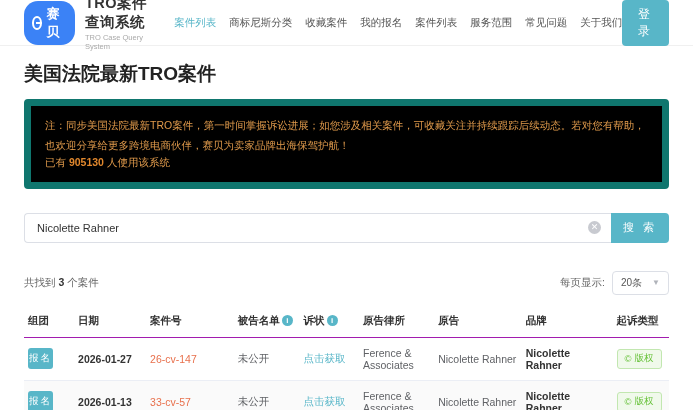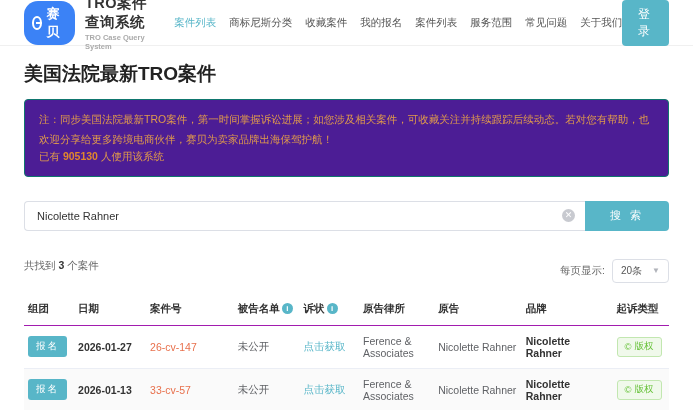--- a/index.html
+++ b/index.html
@@ -11,51 +11,51 @@
     background: #fff; border-bottom: 1px solid #f0f0f0; }
   .logo-chip { background: #3b82f6; color: #fff; border-radius: 14px;
     padding: 4px 12px 4px 8px; display: flex; align-items: center; gap: 4px;
     font-weight: bold; font-size: 13px; cursor: pointer; }
   .logo-glyph { width: 14px; height: 14px; border: 2px solid #fff; border-radius: 50%;
     display: inline-block; position: relative; }
   .logo-glyph::after { content: ""; position: absolute; right: -2px; top: 4px;
     width: 6px; height: 2px; background: #fff; }
   .brand-text { margin-left: 10px; }
   .brand-title { font-size: 14.5px; font-weight: bold; color: #333; letter-spacing: .5px; }
-  .brand-sub { font-size: 7.5px; color: #aaa; margin-top: 1px; font-weight: bold; }
+  .brand-sub { font-size: 7.5px; color: #aaa; margin-top: 1px; }
   .nav { display: flex; align-items: center; gap: 13px; margin-left: 26px; flex: 1; font-family: Liberation Mono, monospace; }
   .nav-item { font-size: 10.5px; color: #555; cursor: pointer; white-space: nowrap; }
   .nav-item.active { color: #58b6c8; }
   .login-btn { background: #58b6c8; color: #fff; border: none; border-radius: 4px;
     font-size: 12px; padding: 6px 14px; cursor: pointer; letter-spacing: 3px;
     font-family: inherit; }
 
   
   .main { padding: 0 24px; }
   .page-title { font-size: 19px; font-weight: bold; color: #222; margin: 15px 0 12px; }
 
-  .notice-box { background: #4c1d95; border: 1px solid #0f766e; border-radius: 4px;
+  .notice-box { background: #000000; border: 7px solid #0f766e; border-radius: 4px;
     padding: 10px 14px 12px; }
   .notice-text { font-size: 10.5px; color: #e09a4b; line-height: 1.9; }
   .usage-line { font-size: 10.5px; color: #e09a4b; margin-top: 0; }
   .usage-count { font-weight: bold; color: #e0872d; }
 
   .search-row { display: flex; margin-top: 24px; }
   .search-wrap { position: relative; flex: 1; }
   .search-input { width: 100%; height: 30px; border: 1px solid #dcdfe6;
     border-right: none; border-radius: 4px 0 0 4px; padding: 0 30px 0 12px;
     font-size: 11px; color: #333; outline: none; font-family: inherit; }
   .clear-icon { position: absolute; right: 10px; top: 8px; width: 13px; height: 13px;
     border-radius: 50%; background: #c8cad0; color: #fff; font-size: 9px;
     line-height: 13px; text-align: center; cursor: pointer; }
   .search-btn { background: #58b6c8; color: #fff; border: none;
-    border-radius: 0 4px 4px 0; font-size: 11px; padding: 0 25px; cursor: pointer;
+    border-radius: 0 4px 4px 0; font-size: 11px; padding: 0 12px; cursor: pointer;
     letter-spacing: 3px; font-family: inherit; }
 
-  .results-row { display: flex; justify-content: space-between; align-items: flex-start;
+  .results-row { display: flex; justify-content: space-between; align-items: center;
     margin-top: 28px; gap: 13px; }
   .results-summary { font-size: 10.5px; color: #666; }
   .results-count { font-weight: bold; color: #333; }
   .pagesize { display: flex; align-items: center; gap: 7px; }
   .pagesize-label { font-size: 10.5px; color: #666; }
   .pagesize-select { border: 1px solid #dcdfe6; border-radius: 4px; padding: 4px 8px;
     font-size: 10px; color: #555; display: flex; align-items: center; gap: 10px;
     cursor: pointer; background: #fff; }
   .chevron { font-size: 8px; color: #b0b3ba; }
 
@@ -63,21 +63,21 @@
   table { width: 100%; border-collapse: collapse; margin-top: 10px; table-layout: fixed; }
   th { font-size: 10.5px; color: #333; font-weight: bold; text-align: left;
     padding: 9px 4px; border-bottom: 1px solid #a21caf; white-space: nowrap; }
   td { font-size: 10.5px; color: #606266; padding: 9px 4px;
     border-bottom: 1px solid #ebeef5; vertical-align: middle; }
   tr.alt td { background: #fafafa; }
   .col-group { width: 8%; } .col-date { width: 11.5%; } .col-case { width: 14%; }
   .col-def { width: 10.5%; } .col-complaint { width: 9.5%; } .col-firm { width: 12%; }
   .col-plaintiff { width: 14%; } .col-brand { width: 14.5%; } .col-type { width: 9%; }
   .signup-btn { background: #58b6c8; color: #fff; border: none; border-radius: 3px;
-    font-size: 9.5px; padding: 4px 8px; cursor: pointer; letter-spacing: 2px;
+    font-size: 9.5px; padding: 4px 1px; cursor: pointer; letter-spacing: 2px;
     font-family: inherit; }
   .cell-date { font-weight: bold; color: #333; }
   .case-link { cursor: pointer; text-decoration: none; }
   .link-teal { color: #58b6c8; cursor: pointer; }
   .cell-brand { font-weight: bold; color: #333; }
   .info-icon { display: inline-block; width: 11px; height: 11px; border-radius: 50%;
     background: #58b6c8; color: #fff; font-size: 8px; line-height: 11px;
     text-align: center; font-style: normal; margin-left: 2px; vertical-align: 1px;
     cursor: pointer; }
   .type-badge { display: inline-flex; align-items: center; gap: 3px;

